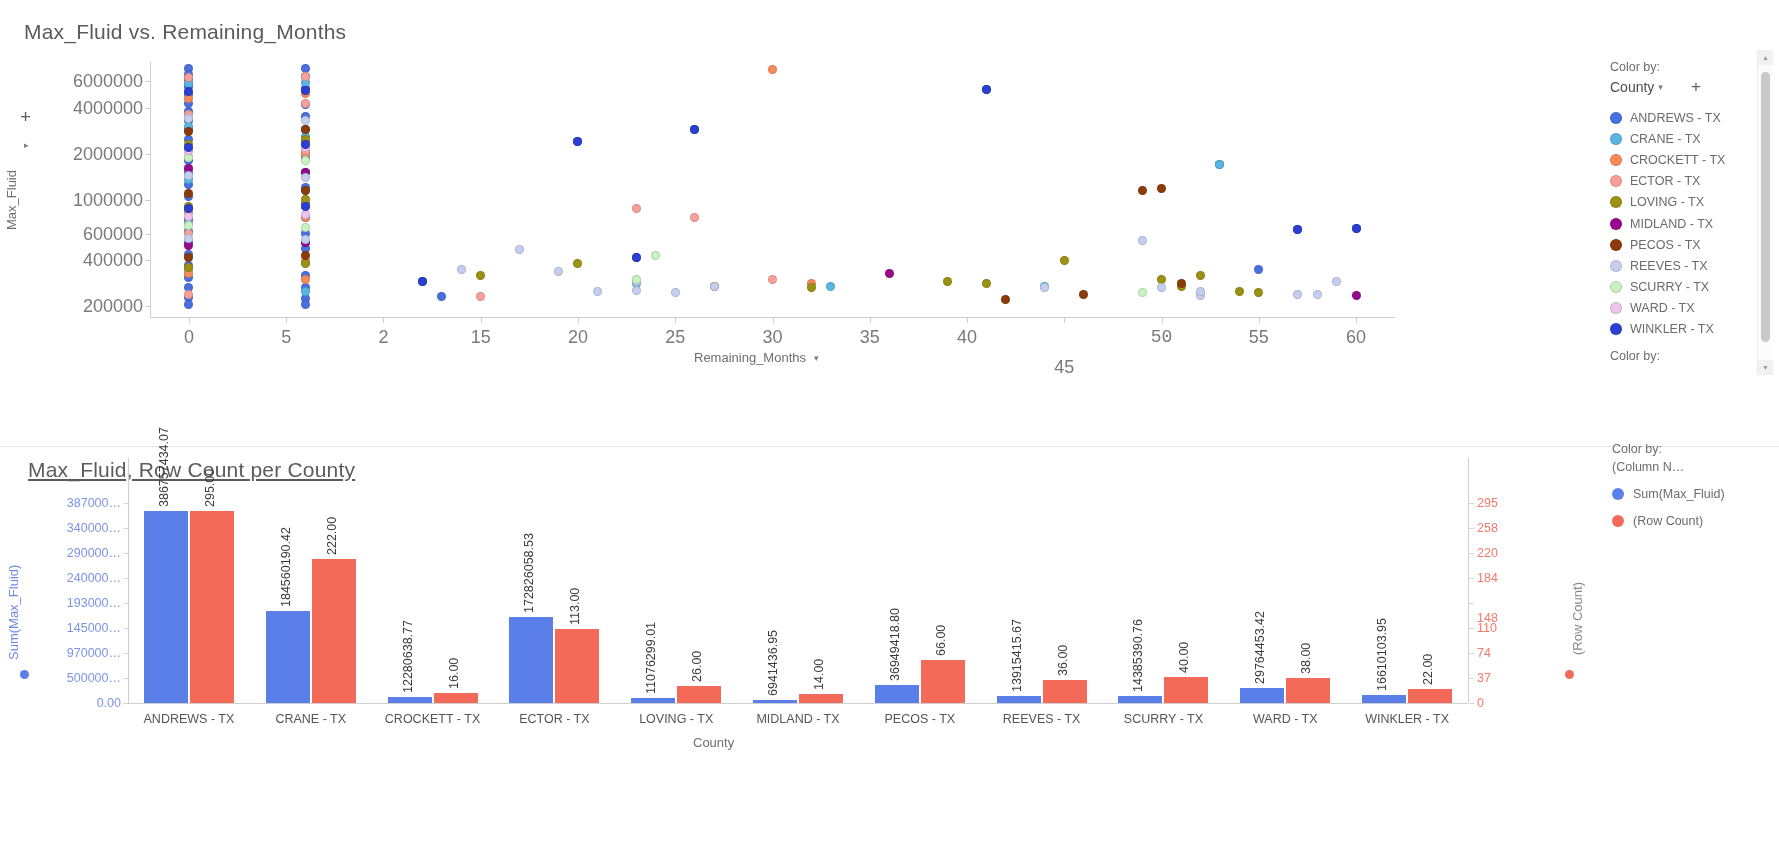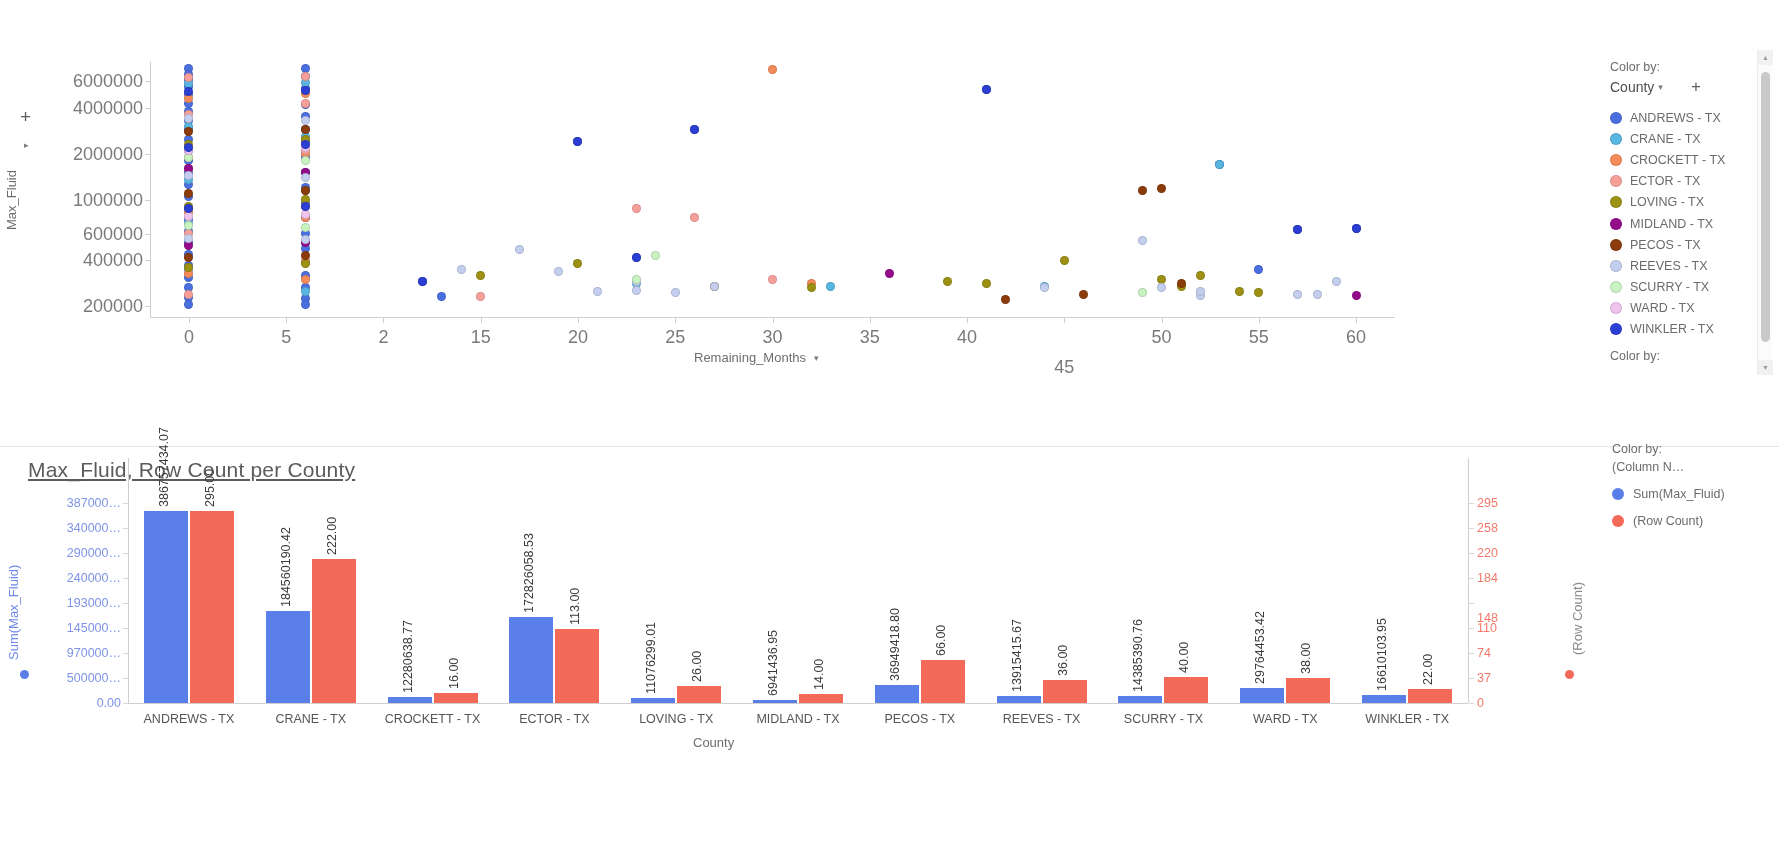--- a/index.html
+++ b/index.html
@@ -88,20 +88,21 @@
   #bar-legend .lb { font-size: 12.5px; color: #6b6b6b; white-space: nowrap; }
 
   .axis-dot { position: absolute; width: 9px; height: 9px; border-radius: 50%; }
 </style>
 </head>
 <body>
 
 <div class="page">
 
   <div class="panel" id="scatter-panel">
+    <div class="title" style="position:absolute;left:24px;top:20px;">Max_Fluid vs. Remaining_Months</div>
 
     <div class="ctrl-plus" style="left:20px;top:106px;">+</div>
     <div class="ctrl-tri" style="left:24px;top:140px;">▸</div>
     <div class="axis-name vert" style="left:4px;top:200px;transform:rotate(-90deg) translate(-50%,0);transform-origin:left top;">Max_Fluid</div>
 
     <div id="scatter-plot">
       <div class="axis-line" style="left:0;top:0;width:1px;height:255px;"></div>
       <div class="axis-line" style="left:0;top:255px;width:1245px;height:1px;"></div>
       <div id="sc-yticks">
           <div class="tl sc-ylab" style="top: 19.0473px;">6000000</div>
@@ -133,21 +134,21 @@
           <div class="tl sc-xlab" style="left: 525.234px;">25</div>
           <div class="tick" style="left: 525.234px; top: 256px; width: 1px; height: 5px;"></div>
           <div class="tl sc-xlab" style="left: 622.5px;">30</div>
           <div class="tick" style="left: 622.5px; top: 256px; width: 1px; height: 5px;"></div>
           <div class="tl sc-xlab" style="left: 719.766px;">35</div>
           <div class="tick" style="left: 719.766px; top: 256px; width: 1px; height: 5px;"></div>
           <div class="tl sc-xlab" style="left: 817.031px;">40</div>
           <div class="tick" style="left: 817.031px; top: 256px; width: 1px; height: 5px;"></div>
           <div class="tl sc-xlab" style="left: 914.297px; margin-top: 40px;">45</div>
           <div class="tick" style="left: 914.297px; top: 256px; width: 1px; height: 5px;"></div>
-          <div class="tl sc-xlab" style="left: 1011.56px;">50</div>
+          <div class="tl sc-xlab" style="left: 1011.56px; font-family: Liberation Mono, monospace;">50</div>
           <div class="tick" style="left: 1011.56px; top: 256px; width: 1px; height: 5px;"></div>
           <div class="tl sc-xlab" style="left: 1108.83px;">55</div>
           <div class="tick" style="left: 1108.83px; top: 256px; width: 1px; height: 5px;"></div>
           <div class="tl sc-xlab" style="left: 1206.09px;">60</div>
           <div class="tick" style="left: 1206.09px; top: 256px; width: 1px; height: 5px;"></div>
         </div>
       <div id="sc-dots">
           <div class="dot" title="ANDREWS - TX" style="left: 38.9062px; top: 6.97589px; background: rgb(74, 111, 224); border: 1px solid rgba(0, 0, 0, 0.13);"></div>
           <div class="dot" title="ANDREWS - TX" style="left: 38.9062px; top: 12.7369px; background: rgb(74, 111, 224); border: 1px solid rgba(0, 0, 0, 0.13);"></div>
           <div class="dot" title="ANDREWS - TX" style="left: 38.9062px; top: 17.9529px; background: rgb(74, 111, 224); border: 1px solid rgba(0, 0, 0, 0.13);"></div>

